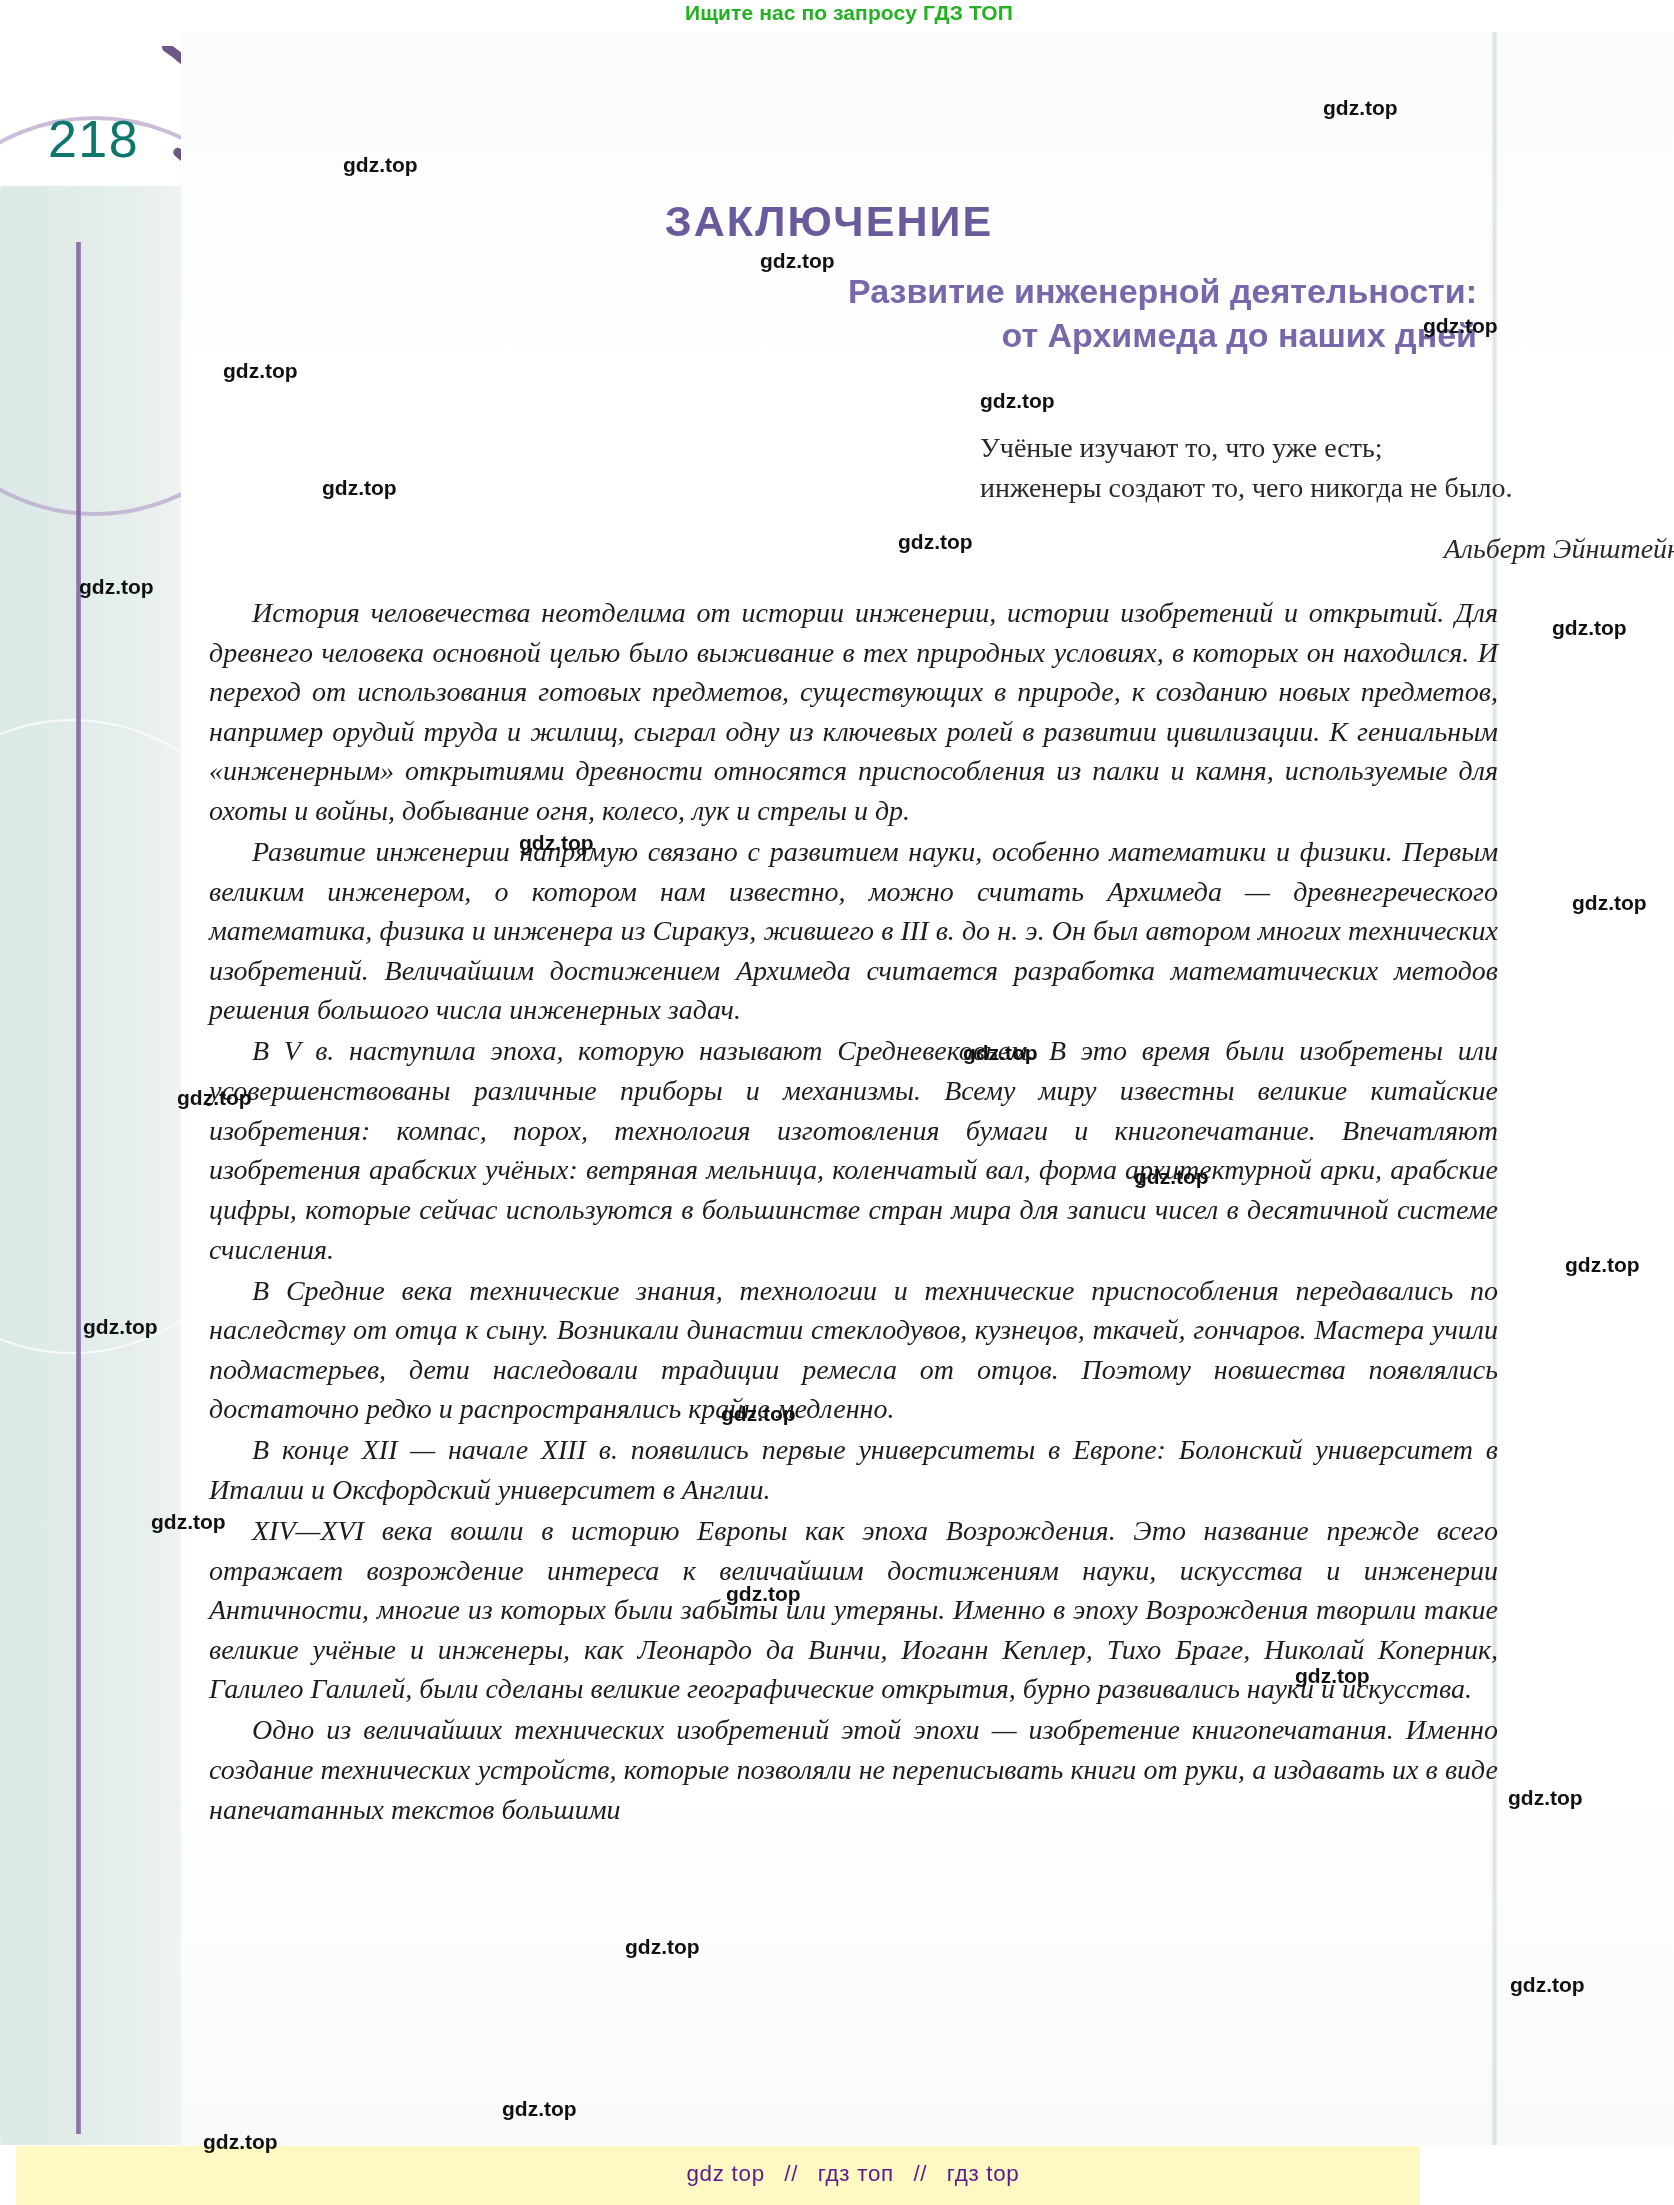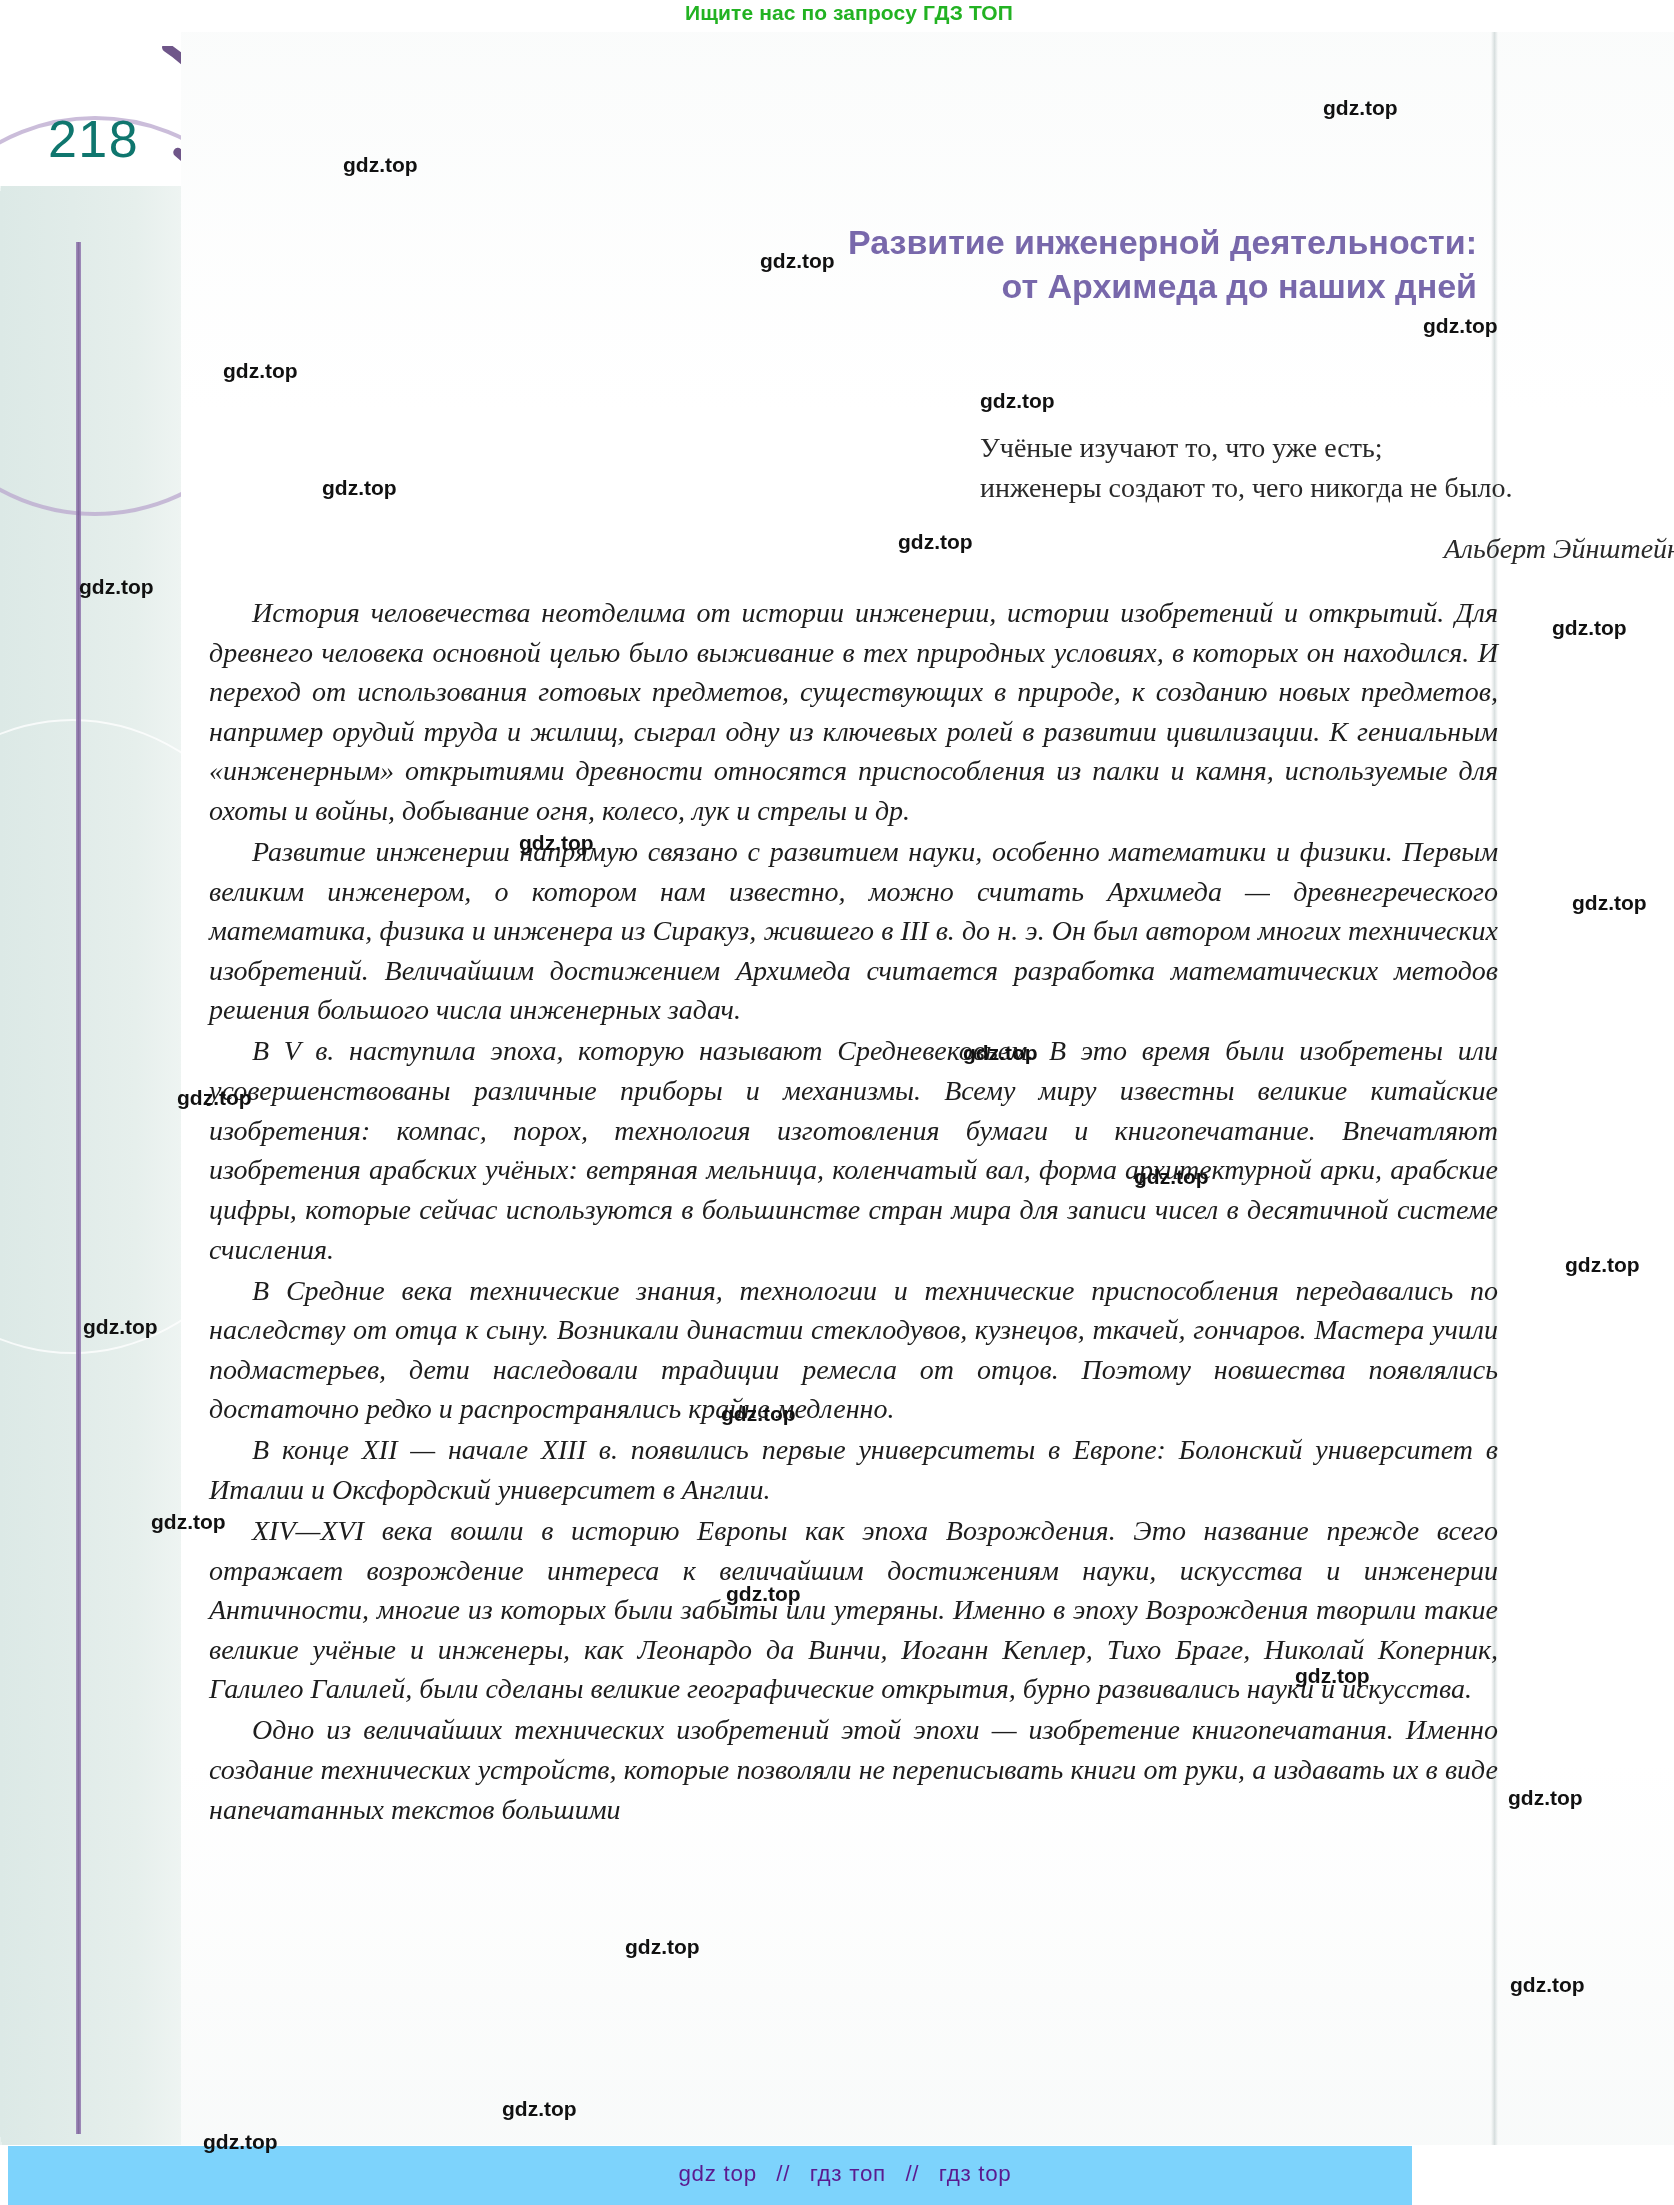--- a/index.html
+++ b/index.html
@@ -123,22 +123,22 @@
 
   
   .wm{
     position:absolute; z-index:30;
     font-family:"Liberation Sans", sans-serif;
     font-weight:700; color:#111; white-space:nowrap;
   }
 
   
   #bottom-strip{
-    position:absolute; left:8px; top:2146px; width:1404px; height:60px;
-    background:#7dd3fc;
+    position:absolute; left:16px; top:2146px; width:1404px; height:60px;
+    background:#fef9c3;
   }
   #footer-line{
     position:absolute; left:0; top:15.4px; width:1674px; text-align:center;
     font-family:"Liberation Sans", sans-serif;
     font-size:22.4px; font-weight:400; color:#5b1a8f; letter-spacing:0.7px;
   }
   #footer-line span{ margin:0 6.3px; }
 </style>
 </head>
 <body>
@@ -159,20 +159,21 @@
     <path d="M 74 152 L 121 192 L 168 176" fill="none" stroke="#6f5689" stroke-width="13" stroke-linecap="round" stroke-linejoin="round"></path>
   </svg>
 
   <div id="page-number">218</div>
 
   <div id="content">
     <div id="paper-tone"></div>
     <div id="fold-right"></div>
 
     <div id="title-block">
+      <div id="main-title">ЗАКЛЮЧЕНИЕ</div>
       <div id="subtitle">
         <span class="sub-line">Развитие инженерной деятельности:</span>
         <span class="sub-line">от Архимеда до наших дней</span>
       </div>
     </div>
 
     <div id="epigraph">
       <span class="eg-line">Учёные изучают то, что уже есть;</span>
       <span class="eg-line">инженеры создают то, чего никогда не было.</span>
       <div id="epigraph-author">Альберт Эйнштейн</div>

